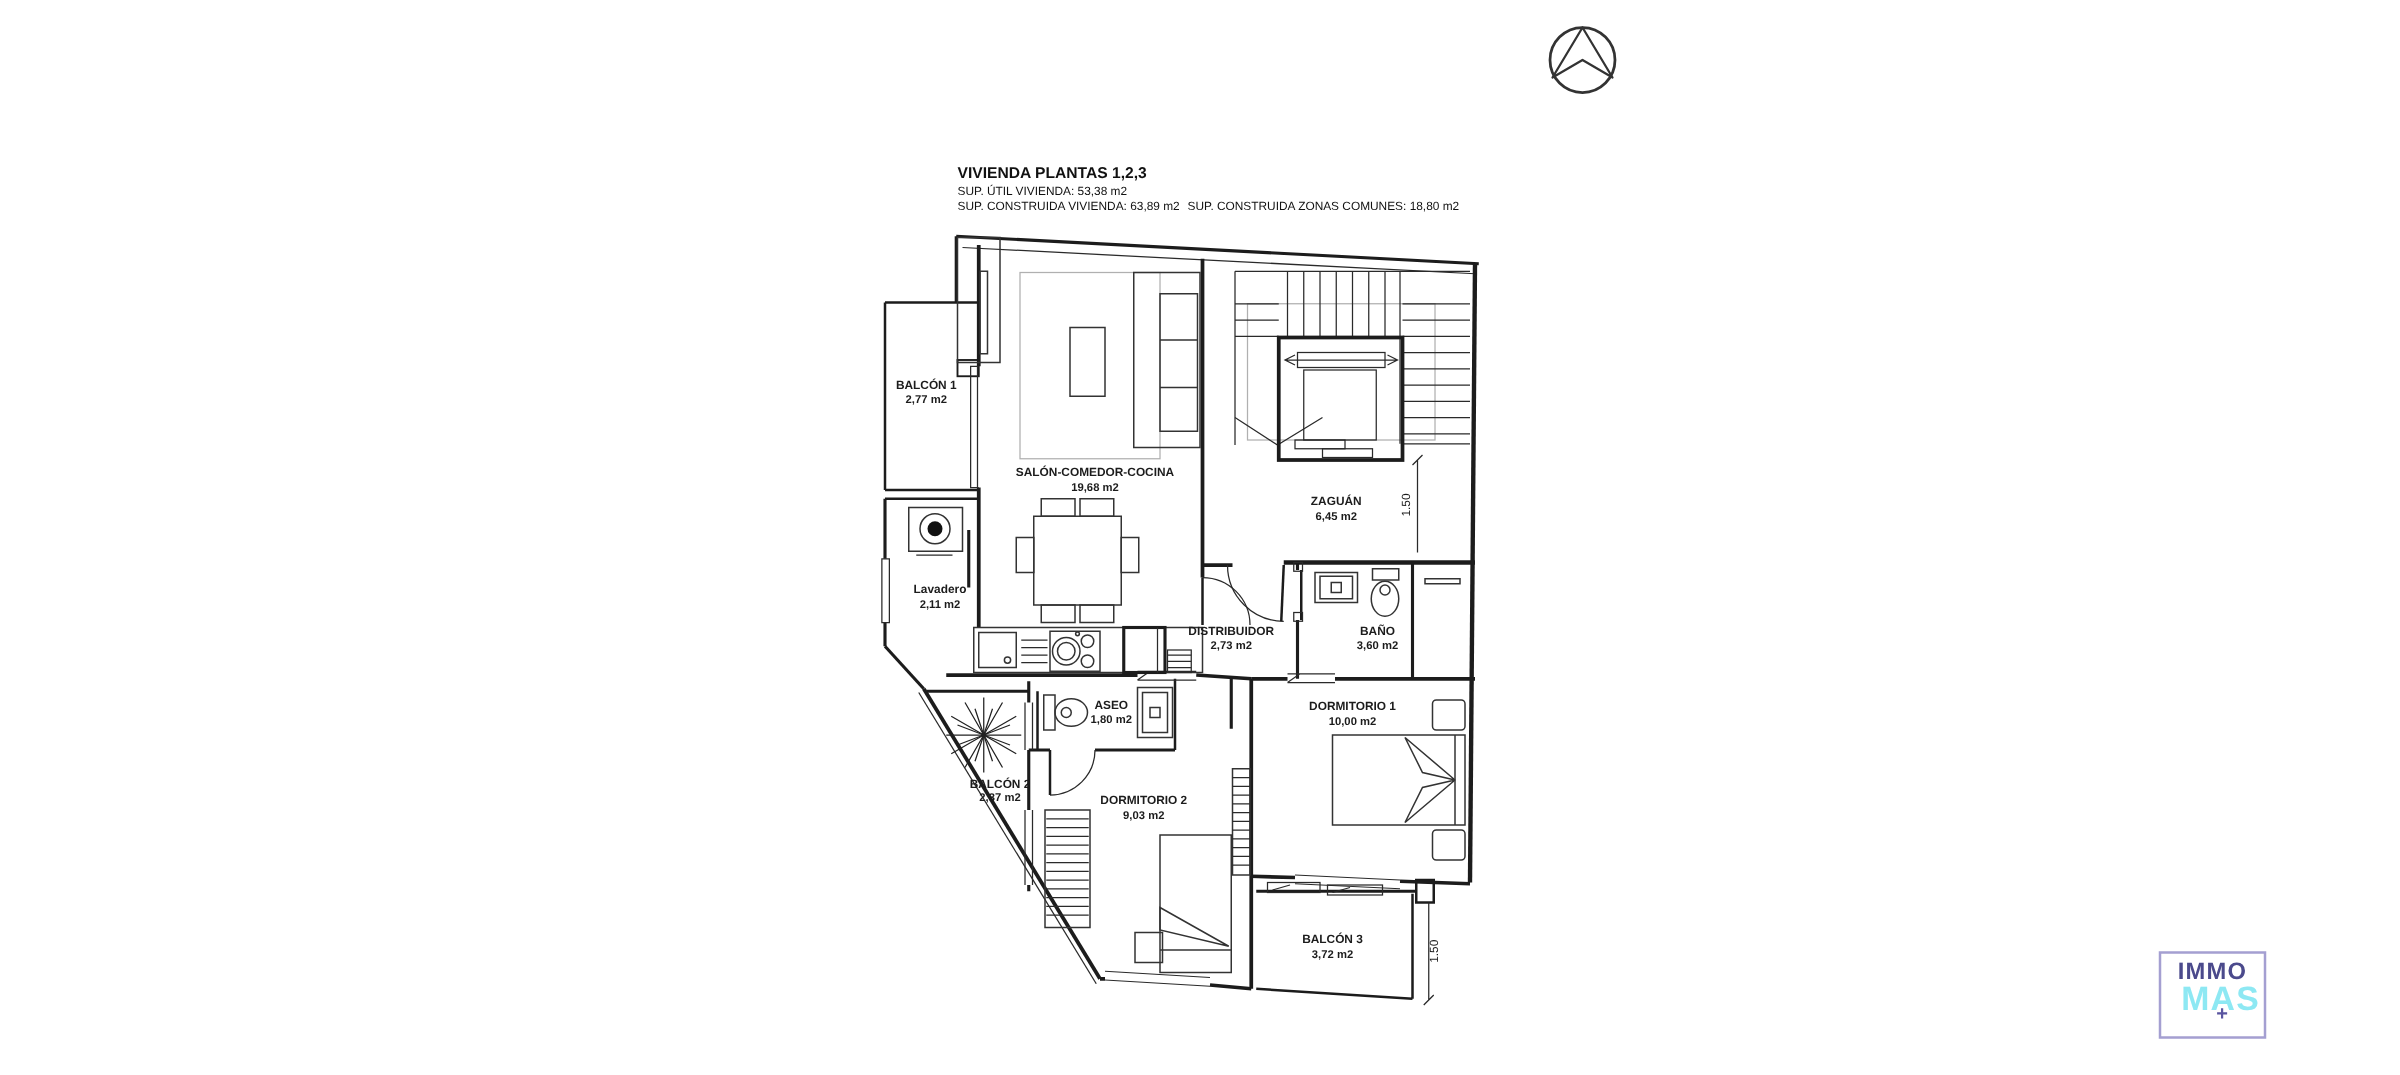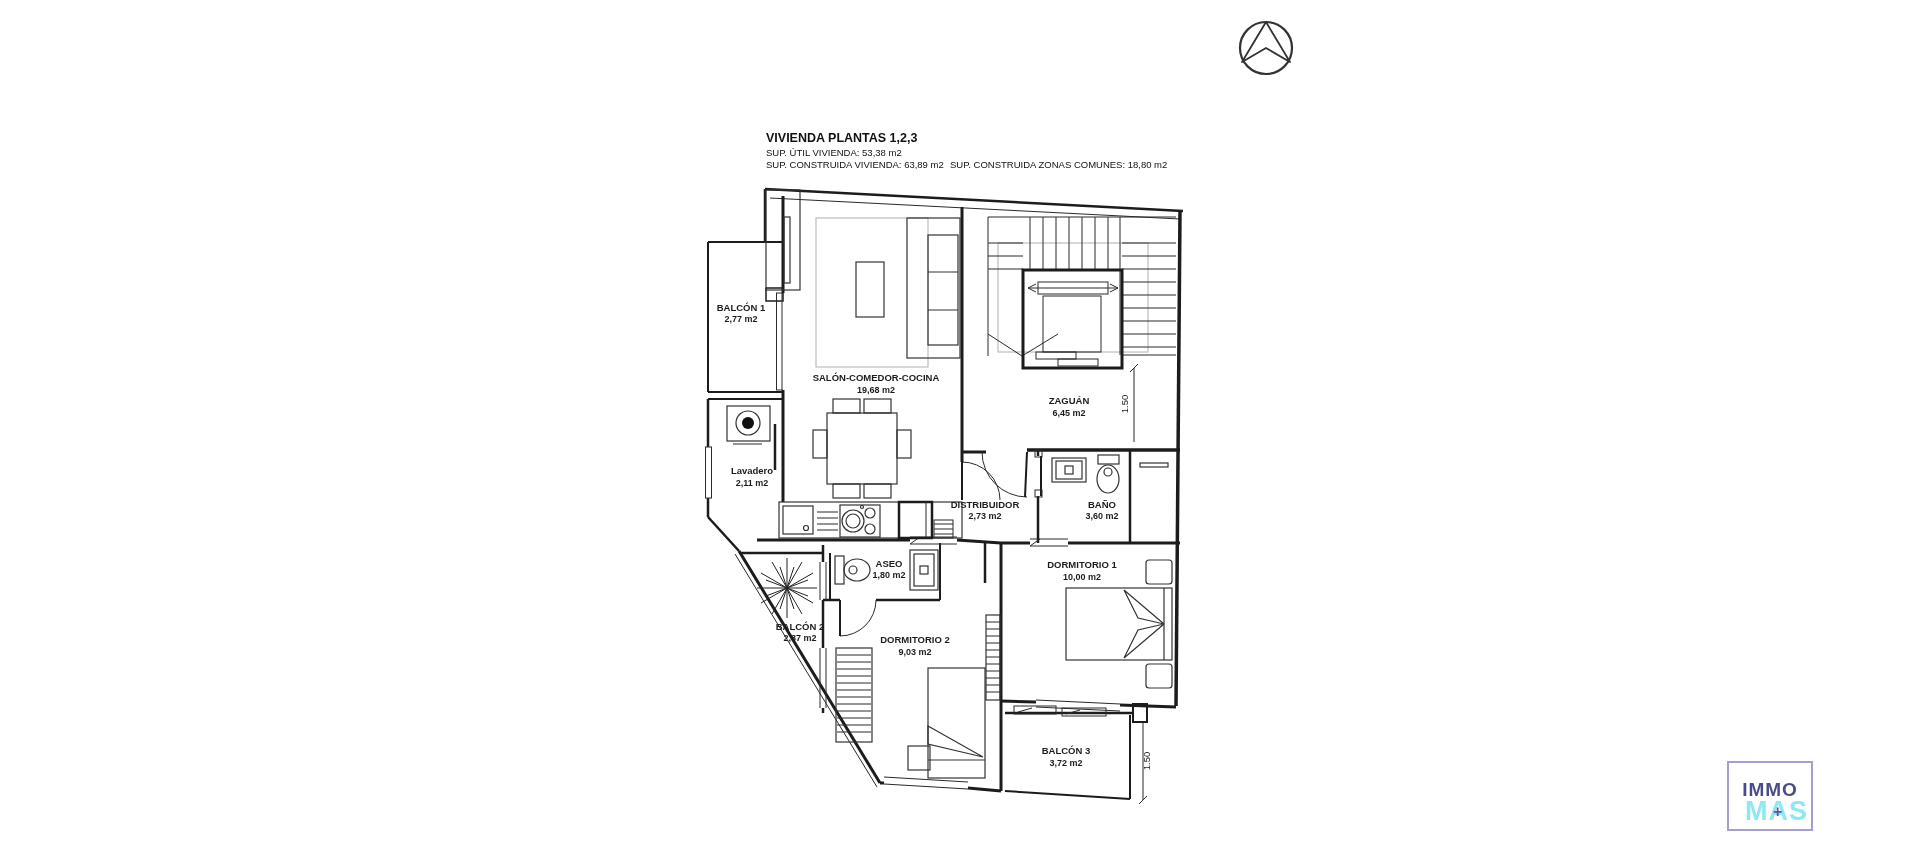--- a/index.html
+++ b/index.html
@@ -8,21 +8,21 @@
   .room-name{font-size:9.5px;font-weight:bold;fill:#1c1c1c;text-anchor:middle;}
   .room-area{font-size:9px;font-weight:bold;fill:#1c1c1c;text-anchor:middle;}
   .hdr-title{font-size:12.5px;font-weight:bold;fill:#111;}
   .hdr-line{font-size:9.5px;fill:#111;}
   .dim-text{font-size:9.5px;fill:#1c1c1c;text-anchor:middle;}
   .wall{stroke:#1c1c1c;fill:none;}
   .thin{stroke:#2a2a2a;fill:none;stroke-width:1;}
   .furn{stroke:#333;fill:none;stroke-width:1.2;}
   .gray{stroke:#b0b0b0;fill:none;stroke-width:1;}
   #immomas-logo{position:absolute;left:1727px;top:761px;width:82px;height:66px;border:2px solid #a49fd1;background:#fff;text-align:center;}
-  #logo-immo{display:block;margin-top:17px;color:#4b4a8c;font-size:19px;font-weight:bold;letter-spacing:1px;line-height:20px;}
+  #logo-immo{display:block;margin-top:5px;color:#4b4a8c;font-size:19px;font-weight:bold;letter-spacing:1px;line-height:20px;}
   #logo-mas{display:block;margin-top:-2px;color:#8de8f3;font-size:27px;font-weight:bold;letter-spacing:1px;line-height:26px;padding-left:13px;}
   #logo-plus{position:absolute;left:44px;top:40px;color:#5a55a0;font-size:16px;font-weight:bold;}
 </style>
 </head>
 <body>
 
 <svg id="plan-svg" width="1920" height="860" viewBox="0 0 1920 860">
 
   <g>
     <text class="hdr-title" x="766" y="142">VIVIENDA PLANTAS 1,2,3</text>

